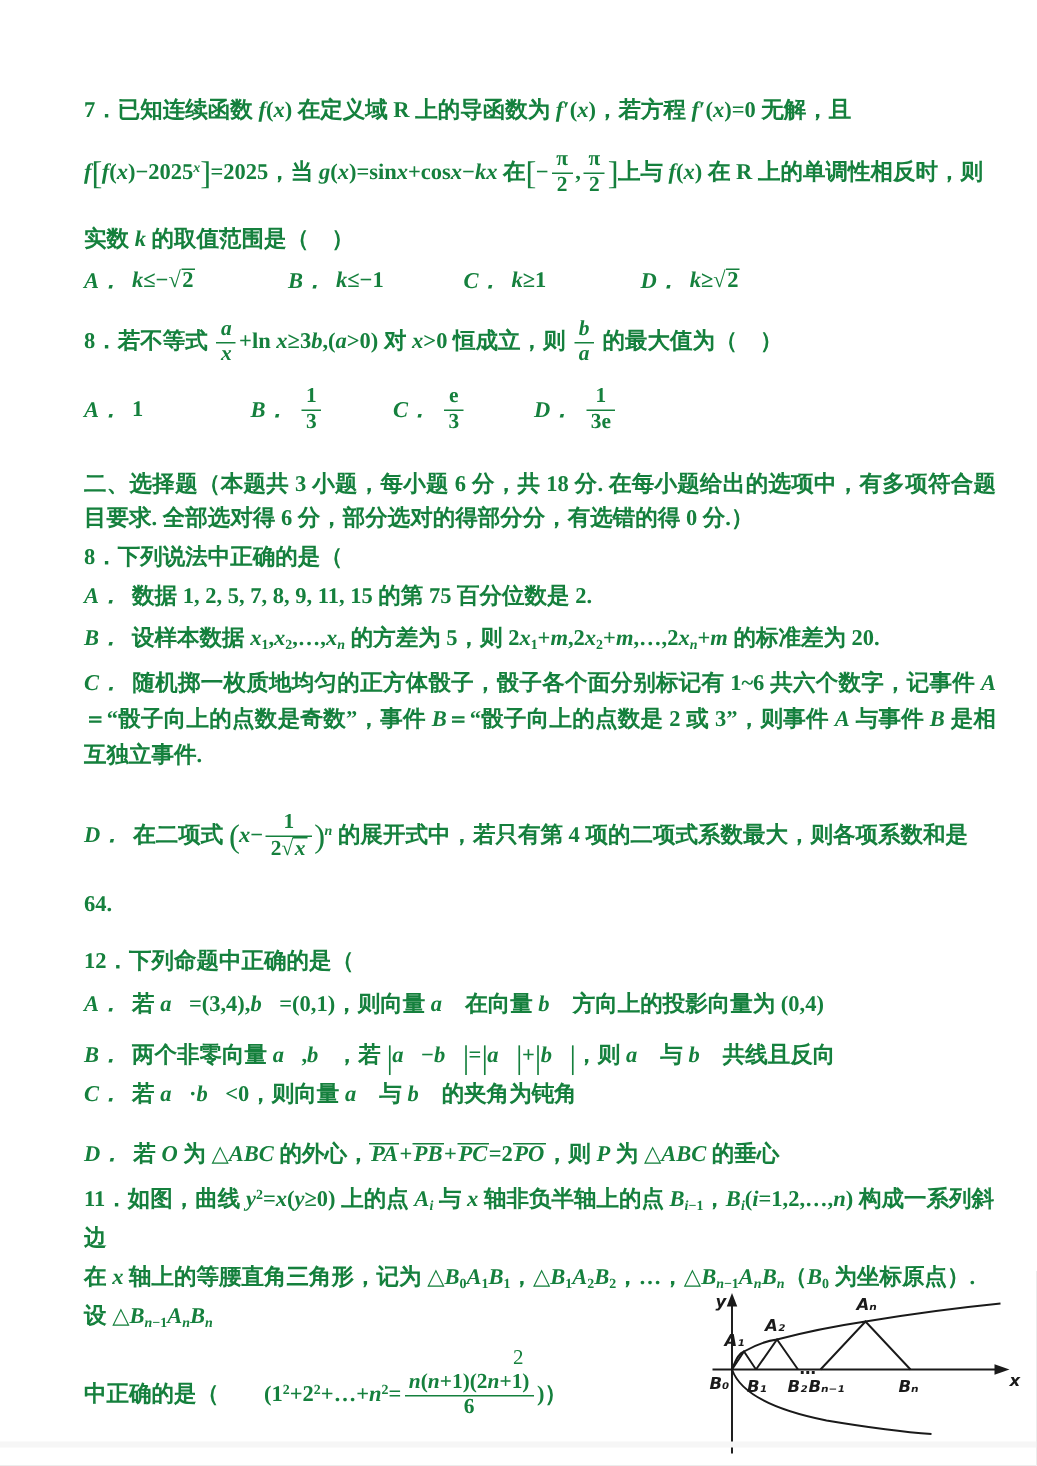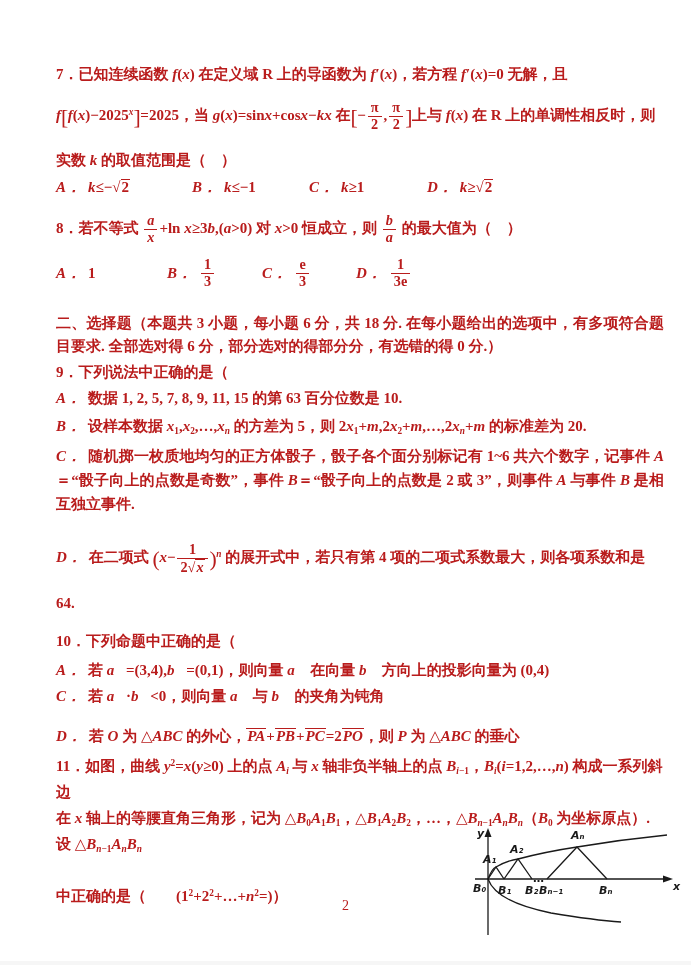--- a/index.html
+++ b/index.html
@@ -1,17 +1,17 @@
 <!DOCTYPE html>
 <html><head>
 <meta charset="utf-8">
 <style>
   html,body{margin:0;padding:0;background:#ddd;}
   .page{position:relative;width:691px;height:977px;background:#fff;margin:0 auto;overflow:hidden;
-        font-family:"Liberation Serif","DejaVu Serif",serif;color:#b91c1c;font-weight:700;}
+        font-family:"Liberation Serif","DejaVu Serif",serif;color:#15803d;font-weight:700;}
   .content{position:absolute;left:56px;top:62px;width:608px;font-size:15px;}
   .line{line-height:24px;}
   i{font-style:italic;}
   sup{font-size:.62em;vertical-align:.5em;line-height:0;}
   sub{font-size:.62em;vertical-align:-.3em;line-height:0;}
   
   .f{display:inline-block;vertical-align:middle;text-align:center;line-height:1.12;font-size:.95em;margin:0 2px;}
   .fn{display:block;padding:0 3px;}
   .fd{display:block;border-top:1.5px solid currentColor;padding:0 3px;}
   
@@ -103,38 +103,39 @@
         <span class="opt">
             <span class="lab">D．</span>
             <span><span class="f"><span class="fn">1</span><span class="fd">3e</span></span></span>
           </span>
       </div>
     </section>
 
     <div class="sec2">二、选择题（本题共 3 小题，每小题 6 分，共 18 分. 在每小题给出的选项中，有多项符合题目要求. 全部选对得 6 分，部分选对的得部分分，有选错的得 0 分.）</div>
 
     <section>
-      <div class="line q9stem">9．下列说法中正确的是（</div>
-      <div class="line q9a"><span class="lab">A．</span><span>数据 1, 2, 5, 7, 8, 9, 11, 15 的第 63 百分位数是 10.</span></div>
+      <div class="line q9stem">8．下列说法中正确的是（</div>
+      <div class="line q9a"><span class="lab">A．</span><span>数据 1, 2, 5, 7, 8, 9, 11, 15 的第 75 百分位数是 2.</span></div>
       <div class="line q9b"><span class="lab">B．</span><span>设样本数据 <i>x</i><sub>1</sub>,<i>x</i><sub>2</sub>,…,<i>x<sub>n</sub></i> 的方差为 5，则 2<i>x</i><sub>1</sub>+<i>m</i>,2<i>x</i><sub>2</sub>+<i>m</i>,…,2<i>x<sub>n</sub></i>+<i>m</i> 的标准差为 20.</span></div>
       <div class="line q9c"><span class="lab">C．</span><span>随机掷一枚质地均匀的正方体骰子，骰子各个面分别标记有 1~6 共六个数字，记事件 <i>A</i>＝“骰子向上的点数是奇数”，事件 <i>B</i>＝“骰子向上的点数是 2 或 3”，则事件 <i>A</i> 与事件 <i>B</i> 是相互独立事件.</span></div>
       <div class="line q9d"><span class="lab">D．</span><span>在二项式 <span class="bb">(</span><i>x</i>−<span class="f"><span class="fn">1</span><span class="fd">2√<span class="ol"><i>x</i></span></span></span><span class="bb">)</span><sup><i>n</i></sup> 的展开式中，若只有第 4 项的二项式系数最大，则各项系数和是 64.</span></div>
     </section>
 
     <section>
-      <div class="line q10stem">10．下列命题中正确的是（</div>
+      <div class="line q10stem">12．下列命题中正确的是（</div>
       <div class="line q10a"><span class="lab">A．</span><span>若 <i>a⃗</i>=(3,4),<i>b⃗</i>=(0,1)，则向量 <i>a⃗</i> 在向量 <i>b⃗</i> 方向上的投影向量为 (0,4)</span></div>
+      <div class="line q10b"><span class="lab">B．</span><span>两个非零向量 <i>a⃗</i>,<i>b⃗</i>，若 <span class="bb">|</span><i>a⃗</i>−<i>b⃗</i><span class="bb">|</span>=<span class="bb">|</span><i>a⃗</i><span class="bb">|</span>+<span class="bb">|</span><i>b⃗</i><span class="bb">|</span>，则 <i>a⃗</i> 与 <i>b⃗</i> 共线且反向</span></div>
       <div class="line q10c"><span class="lab">C．</span><span>若 <i>a⃗</i>·<i>b⃗</i>&lt;0，则向量 <i>a⃗</i> 与 <i>b⃗</i> 的夹角为钝角</span></div>
       <div class="line q10d"><span class="lab">D．</span><span>若 <i>O</i> 为 △<i>ABC</i> 的外心，<span class="ol"><i>PA</i></span>+<span class="ol"><i>PB</i></span>+<span class="ol"><i>PC</i></span>=2<span class="ol"><i>PO</i></span>，则 <i>P</i> 为 △<i>ABC</i> 的垂心</span></div>
     </section>
 
     <section class="q11">
       <div class="line l1">11．如图，曲线 <i>y</i><sup>2</sup>=<i>x</i>(<i>y</i>≥0) 上的点 <i>A<sub>i</sub></i> 与 <i>x</i> 轴非负半轴上的点 <i>B</i><sub><i>i</i>−1</sub>，<i>B<sub>i</sub></i>(<i>i</i>=1,2,…,<i>n</i>) 构成一系列斜边</div>
       <div class="line l2">在 <i>x</i> 轴上的等腰直角三角形，记为 △<i>B</i><sub>0</sub><i>A</i><sub>1</sub><i>B</i><sub>1</sub>，△<i>B</i><sub>1</sub><i>A</i><sub>2</sub><i>B</i><sub>2</sub>，…，△<i>B</i><sub><i>n</i>−1</sub><i>A<sub>n</sub>B<sub>n</sub></i>（<i>B</i><sub>0</sub> 为坐标原点）. 设 △<i>B</i><sub><i>n</i>−1</sub><i>A<sub>n</sub>B<sub>n</sub></i></div>
-      <div class="line l4">中正确的是（　　(1<sup>2</sup>+2<sup>2</sup>+…+<i>n</i><sup>2</sup>=)）</div>
+      <div class="line l4">中正确的是（　　(1<sup>2</sup>+2<sup>2</sup>+…+<i>n</i><sup>2</sup>=<span class="f"><span class="fn"><i>n</i>(<i>n</i>+1)(2<i>n</i>+1)</span><span class="fd">6</span></span>)）</div>
 
       <svg class="fig" width="215" height="118" viewBox="0 0 215 118">
         <line x1="4" y1="56" x2="196" y2="56"></line>
         <polygon points="202,56 192,52.5 192,59.5"></polygon>
         <line x1="17" y1="112" x2="17" y2="10"></line>
         <polygon points="17,5 13.5,14 20.5,14"></polygon>
         <path d="M17,56 C20,48 22,45 25,44 C32,40 39,37 47,36 C66,31 86,27 106,24 C136,19 166,15 196,12"></path>
         <path d="M17,56 C22,70 40,82 80,90 C110,95 135,98 150,99"></path>
         <path d="M17,56 L25,44 L33,56"></path>
         <path d="M33,56 L47,36 L61,56"></path>

